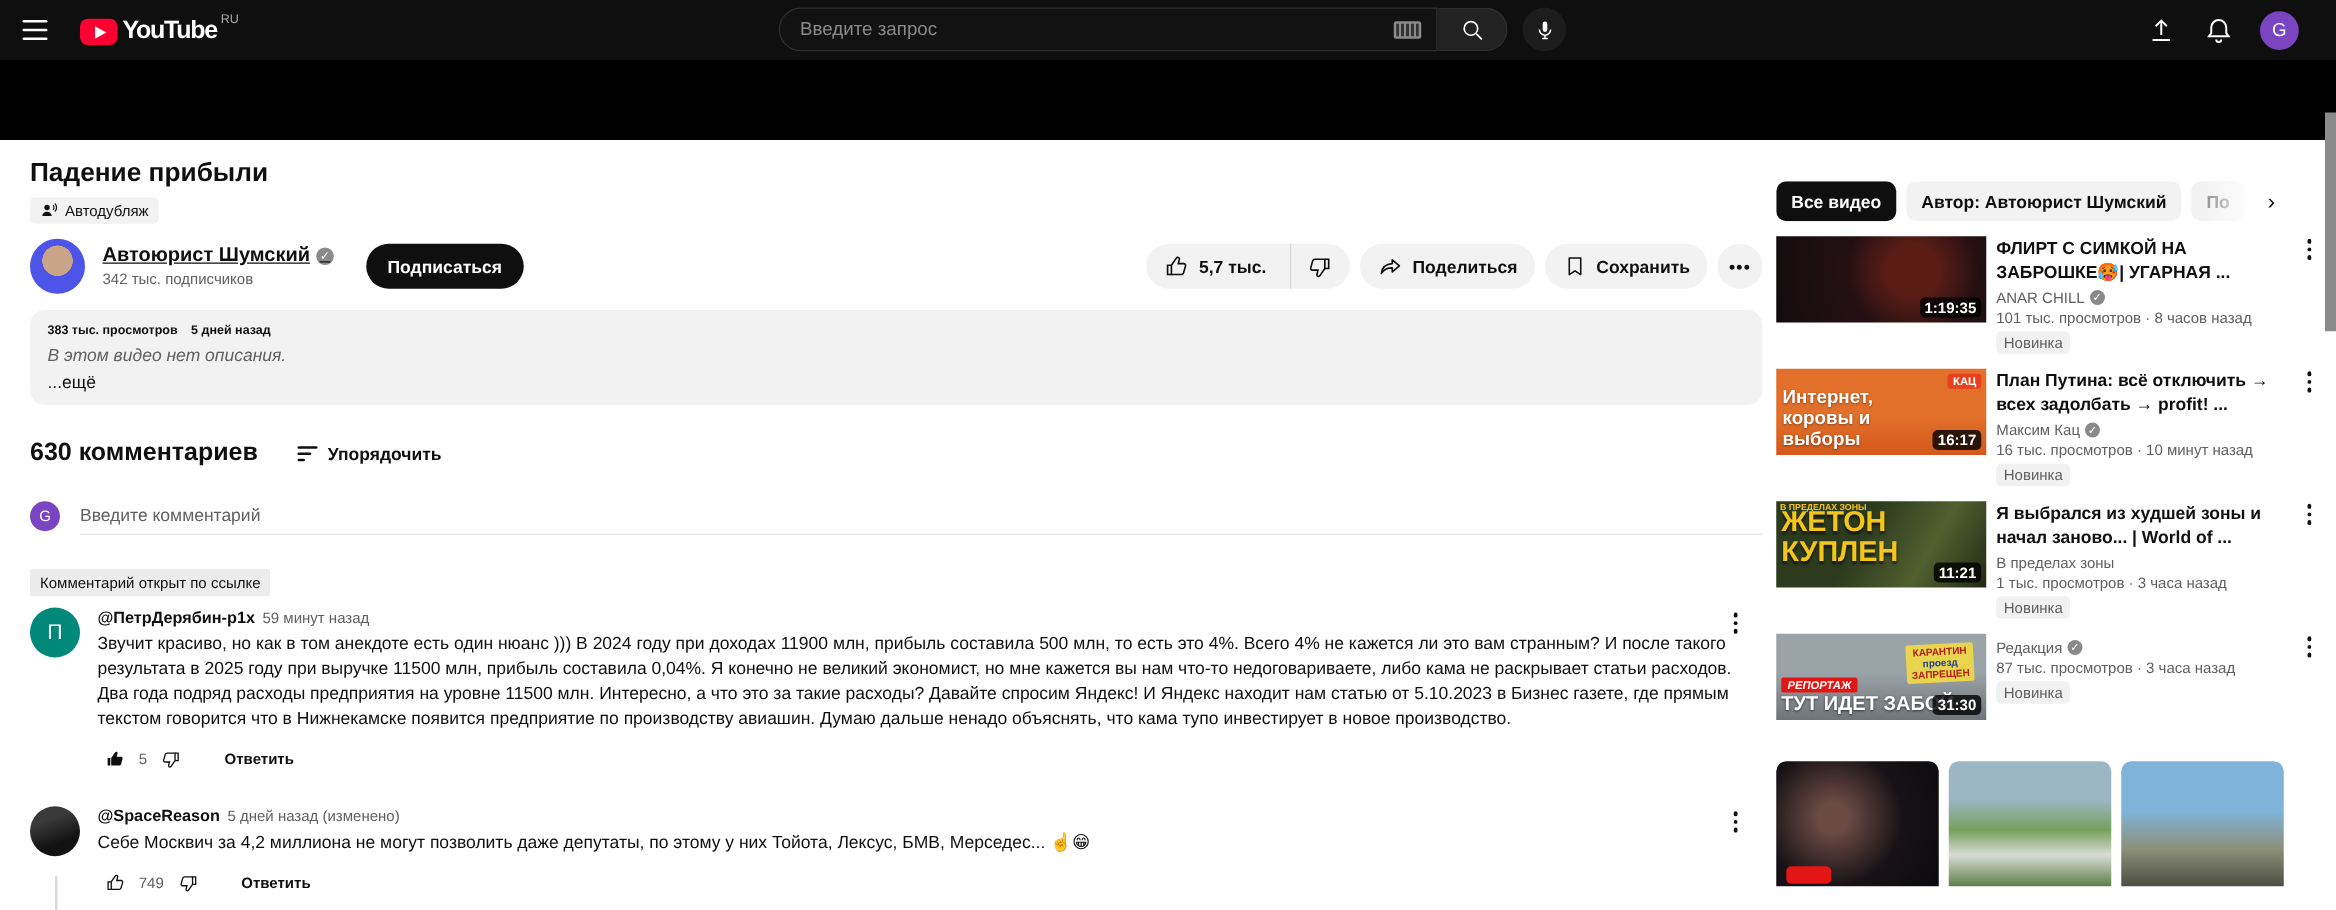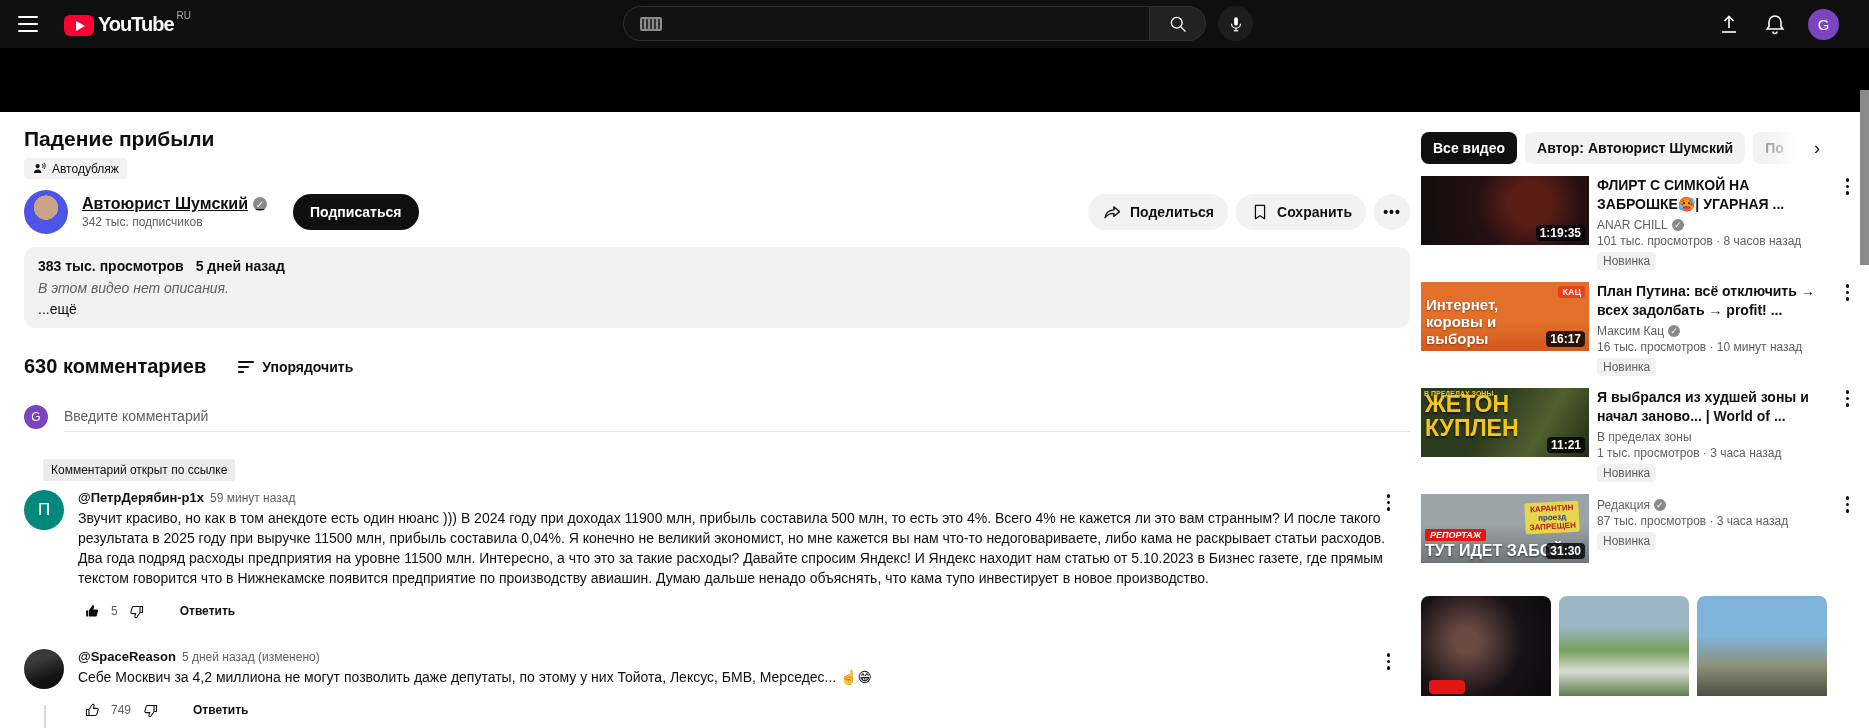--- a/index.html
+++ b/index.html
@@ -58,41 +58,41 @@
     height:36px; padding:0 17px; font-size:14px; font-weight:600; cursor:pointer; font-family:"Liberation Sans",sans-serif;}
   .actions { margin-left:auto; display:flex; align-items:center; gap:8px; }
   .pill { background:#f2f2f2; border-radius:18px; height:36px; display:flex; align-items:center;
     padding:0 14px; font-size:14px; font-weight:600; cursor:pointer; gap:7px; }
   .like-pill { padding:0; }
   .like-half { display:flex; align-items:center; gap:7px; padding:0 12px 0 14px; height:100%; cursor:pointer;}
   .dislike-half { display:flex; align-items:center; padding:0 14px 0 12px; height:100%; border-left:1px solid #d9d9d9; cursor:pointer;}
   .more-pill { width:36px; justify-content:center; padding:0; font-weight:700; letter-spacing:1px; }
 
   .desc-box { background:#f2f2f2; border-radius:12px; margin-top:13px; padding:11px 14px; width:1386px; }
-  .desc-stats { font-size:14px; font-weight:700; }
+  .desc-stats { font-size:10px; font-weight:700; }
   .desc-stats span+span { margin-left:8px; }
   .desc-text { font-size:14px; font-style:italic; color:#606060; margin-top:6px; }
   .desc-more { font-size:14px; margin-top:5px; cursor:pointer; }
 
   .comments-head { display:flex; align-items:center; margin-top:27px; gap:32px;}
   .comments-count { font-size:20px; font-weight:700; }
   .sort-btn { display:flex; align-items:center; gap:8px; font-size:14px; font-weight:600; cursor:pointer;}
   .sort-icon { display:flex; flex-direction:column; gap:3px; }
   .sort-icon span { height:2px; background:#0f0f0f; border-radius:1px;}
   .sort-icon span:nth-child(1){width:16px;} .sort-icon span:nth-child(2){width:11px;} .sort-icon span:nth-child(3){width:6px;}
 
   .comment-input-row { display:flex; align-items:center; margin-top:24px; gap:16px;}
   .mini-avatar { width:24px; height:24px; border-radius:50%; background:#7b44c0; color:#fff; font-size:12px;
     display:flex; align-items:center; justify-content:center; flex:none;}
   .comment-input { flex:1; border:none; border-bottom:1px solid #e5e5e5; padding:6px 0 7px; font-size:14px;
     outline:none; color:#0f0f0f; background:transparent; font-family:"Liberation Sans",sans-serif;}
   .comment-input::placeholder { color:#606060; }
 
   .linked-badge { display:inline-block; background:#ececec; border-radius:2px; padding:4px 8px; font-size:12px;
-    color:#0f0f0f; margin-top:27px;margin-left:19px; }
+    color:#0f0f0f; margin-top:27px; }
 
   .comment { display:flex; margin-top:9px; position:relative; }
   .comment + .comment { margin-top:24px; }
   .c-avatar { width:40px; height:40px; border-radius:50%; flex:none; color:#fff; font-size:17px;
     display:flex; align-items:center; justify-content:center; cursor:pointer;}
   .c-avatar.teal { background:#00897b; }
   .c-avatar.dark { background:linear-gradient(160deg,#3a3a3a 0 30%,#121212 70%); }
   .c-body { margin-left:14px; flex:1; }
   .c-head { font-size:13px; display:flex; align-items:baseline; gap:6px;}
   .c-author { font-weight:700; cursor:pointer;}
@@ -101,21 +101,21 @@
   .c-actions { display:flex; align-items:center; margin-top:9px; gap:5px; font-size:12px; color:#606060;}
   .c-act-btn { width:28px; height:28px; display:flex; align-items:center; justify-content:center; cursor:pointer; border-radius:50%;}
   .c-reply { font-size:12px; font-weight:600; color:#0f0f0f; margin-left:14px; cursor:pointer; padding:6px 10px; border-radius:14px;}
   .c-kebab { position:absolute; right:20px; top:4px; cursor:pointer; color:#0f0f0f; font-size:16px;
     letter-spacing:0; line-height:5px; display:flex; flex-direction:column; gap:3px; align-items:center;}
   .c-kebab i { width:3.5px; height:3.5px; background:#0f0f0f; border-radius:50%; }
   .thread-line { position:absolute; left:20px; top:56px; bottom:-70px; width:2px; background:#d9d9d9; }
 
   
   .sidebar { position:absolute; left:1421px; top:112px; width:436px; }
-  .chips { display:flex; align-items:center; gap:8px; margin-top:20px; position:relative; height:32px; overflow:hidden;}
+  .chips { display:flex; align-items:center; gap:8px; margin-top:33px; position:relative; height:32px; overflow:hidden;}
   .chip { height:32px; border-radius:8px; padding:0 12px; display:flex; align-items:center; font-size:14px;
     font-weight:600; background:#f2f2f2; cursor:pointer; white-space:nowrap; flex:none;}
   .chip.active { background:#0f0f0f; color:#fff; }
   .chip.faded { color:#888; }
   .chips-fade { position:absolute; right:36px; top:0; width:60px; height:32px;
     background:linear-gradient(90deg,rgba(255,255,255,0),#fff 70%); pointer-events:none;}
   .chips-next { position:absolute; right:26px; top:2px; width:28px; height:28px; display:flex; align-items:center;
     justify-content:center; background:#fff; cursor:pointer; font-size:18px; }
 
   .vid-item { display:flex; margin-top:12px; position:relative; }
@@ -173,20 +173,21 @@
       <span></span>
       <span></span>
     </div>
   <div class="logo-wrap">
     <div class="logo-badge"></div>
     <div class="logo-text">YouTube</div>
     <div class="logo-region">RU</div>
   </div>
   <div class="search-area">
     <div class="search-pill">
+      <input placeholder="Введите запрос" style="">
       <div class="kbd-icon"></div>
     </div>
     <div class="search-btn">
       <svg width="20" height="20" viewBox="0 0 24 24" fill="none" stroke="#fff" stroke-width="1.6">
           <circle cx="10.5" cy="10.5" r="6.5"></circle>
           <path d="M15.5 15.5 21 21"></path>
         </svg>
     </div>
     <div class="mic-btn">
       <svg width="18" height="18" viewBox="0 0 24 24" fill="none" stroke="#fff" stroke-width="1.6">
@@ -236,20 +237,35 @@
     <div class="ch-meta">
       <div class="ch-name-line">
         <span>Автоюрист Шумский</span>
         <span class="check">✓</span>
       </div>
       <div class="ch-subs">342 тыс. подписчиков</div>
     </div>
     <button class="subscribe-btn">Подписаться</button>
 
     <div class="actions">
+      <div class="pill like-pill">
+        <div class="like-half">
+          <svg width="21" height="21" viewBox="0 0 24 24" fill="none" stroke="#0f0f0f" stroke-width="1.5">
+              <path d="M7 10.5 11.5 4c.3-.5.8-.7 1.3-.7 1 0 1.7.9 1.45 1.85L13.3 9h5c1.1 0 1.9 1.05 1.6 2.1l-1.8 6.4c-.25.9-1.05 1.5-2 1.5H7z"></path>
+              <path d="M7 10.5H3.5V19H7"></path>
+            </svg>
+          <span>5,7 тыс.</span>
+        </div>
+        <div class="dislike-half">
+          <svg width="21" height="21" viewBox="0 0 24 24" fill="none" stroke="#0f0f0f" stroke-width="1.5" transform="rotate(180)">
+              <path d="M7 10.5 11.5 4c.3-.5.8-.7 1.3-.7 1 0 1.7.9 1.45 1.85L13.3 9h5c1.1 0 1.9 1.05 1.6 2.1l-1.8 6.4c-.25.9-1.05 1.5-2 1.5H7z"></path>
+              <path d="M7 10.5H3.5V19H7"></path>
+            </svg>
+        </div>
+      </div>
       <div class="pill">
         <svg width="21" height="21" viewBox="0 0 24 24" fill="none" stroke="#0f0f0f" stroke-width="1.5">
             <path d="M13.5 5.5 20 11l-6.5 5.5v-3.6C8.5 12.9 5.5 14.6 3.5 18c.6-5.4 3.9-8.6 10-9v-3.5z" stroke-linejoin="round"></path>
           </svg>
         <span>Поделиться</span>
       </div>
       <div class="pill">
         <svg width="20" height="20" viewBox="0 0 24 24" fill="none" stroke="#0f0f0f" stroke-width="1.5">
             <path d="M6.5 4h11v16l-5.5-3.6L6.5 20z" stroke-linejoin="round"></path>
           </svg>

